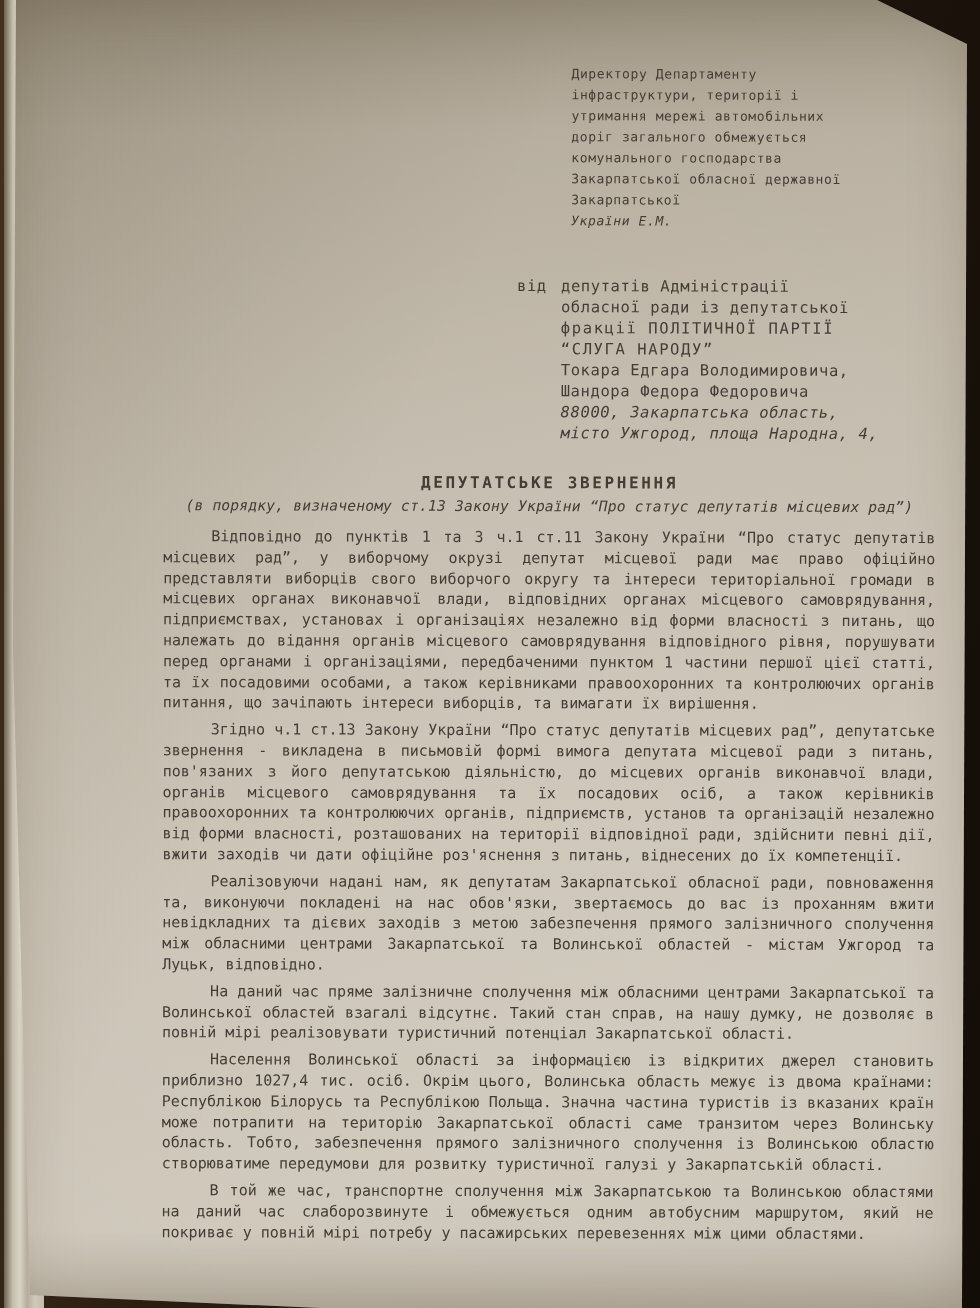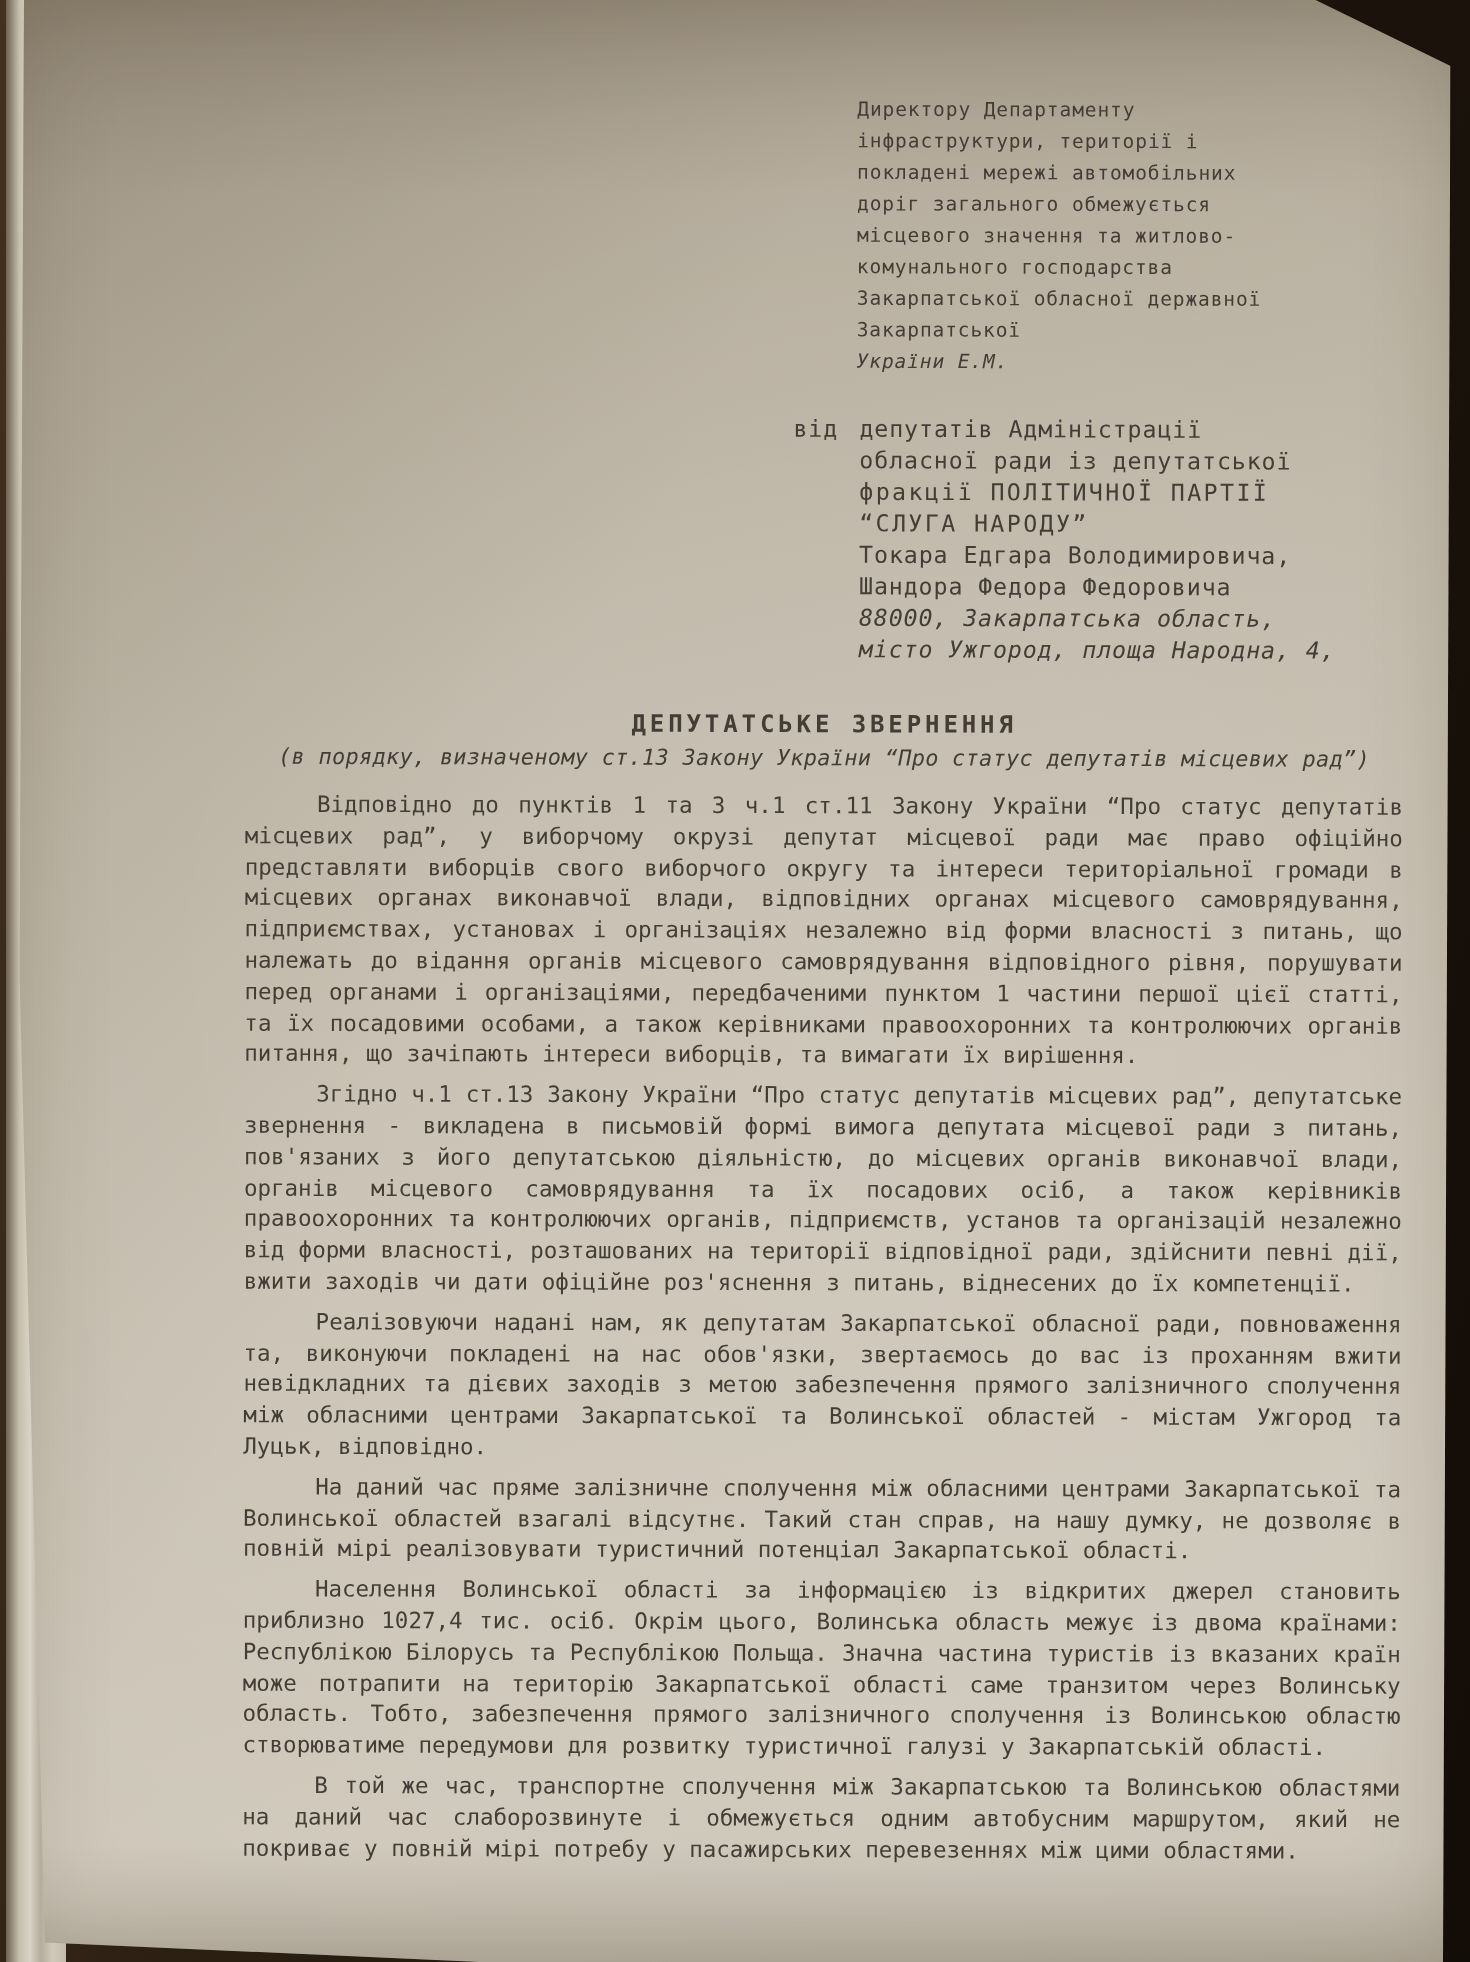--- a/index.html
+++ b/index.html
@@ -27,21 +27,21 @@
       linear-gradient(180deg,rgba(96,85,64,.22),rgba(0,0,0,0) 10%),
       linear-gradient(115deg,rgba(85,74,52,.16),rgba(0,0,0,0) 38%),
       linear-gradient(0deg,rgba(70,58,40,.12),rgba(0,0,0,0) 6%);
   }
   .content{position:absolute;inset:0;color:#433d36;transform:rotate(.15deg);}
   .line{height:21px;white-space:nowrap;}
   .italic{font-style:italic;}
   .caps{letter-spacing:1.6px;}
 
   .addressee{position:absolute;left:570px;top:66px;font-size:13px;letter-spacing:.6px;}
-  .sender{position:absolute;left:528px;top:277px;font-size:15.5px;letter-spacing:.6px;}
+  .sender{position:absolute;left:516px;top:277px;font-size:15.5px;letter-spacing:.6px;}
   .from-word{position:absolute;left:0;top:0;}
   .sender-lines{margin-left:44px;}
 
   .title-block{position:absolute;left:163px;top:473px;width:772px;text-align:center;}
   .doc-title{font-size:16px;font-weight:bold;letter-spacing:2.6px;height:22px;}
   .doc-subtitle{font-size:14.6px;font-style:italic;margin-top:2px;letter-spacing:.2px;}
 
   .body-text{position:absolute;left:163px;top:527px;width:772px;
     font-size:15px;line-height:20.8px;text-align:justify;}
   .body-text p{margin:0;text-indent:48px;}
@@ -52,23 +52,22 @@
 
 <div class="scene">
   <div class="page-stack"></div>
 
   <div class="paper">
     <div class="content">
 
       <div class="addressee">
         <div class="line">Директору Департаменту</div>
         <div class="line">інфраструктури, території і</div>
-        <div class="line">покладені мережі автомобільних</div>
+        <div class="line">утримання мережі автомобільних</div>
         <div class="line">доріг загального обмежується</div>
-        <div class="line">місцевого значення та житлово-</div>
         <div class="line">комунального господарства</div>
         <div class="line">Закарпатської обласної державної</div>
         <div class="line">Закарпатської</div>
         <div class="line italic">України Е.М.</div>
       </div>
 
       <div class="sender">
         <span class="from-word">від</span>
         <div class="sender-lines">
           <div class="line">депутатів Адміністрації</div>

